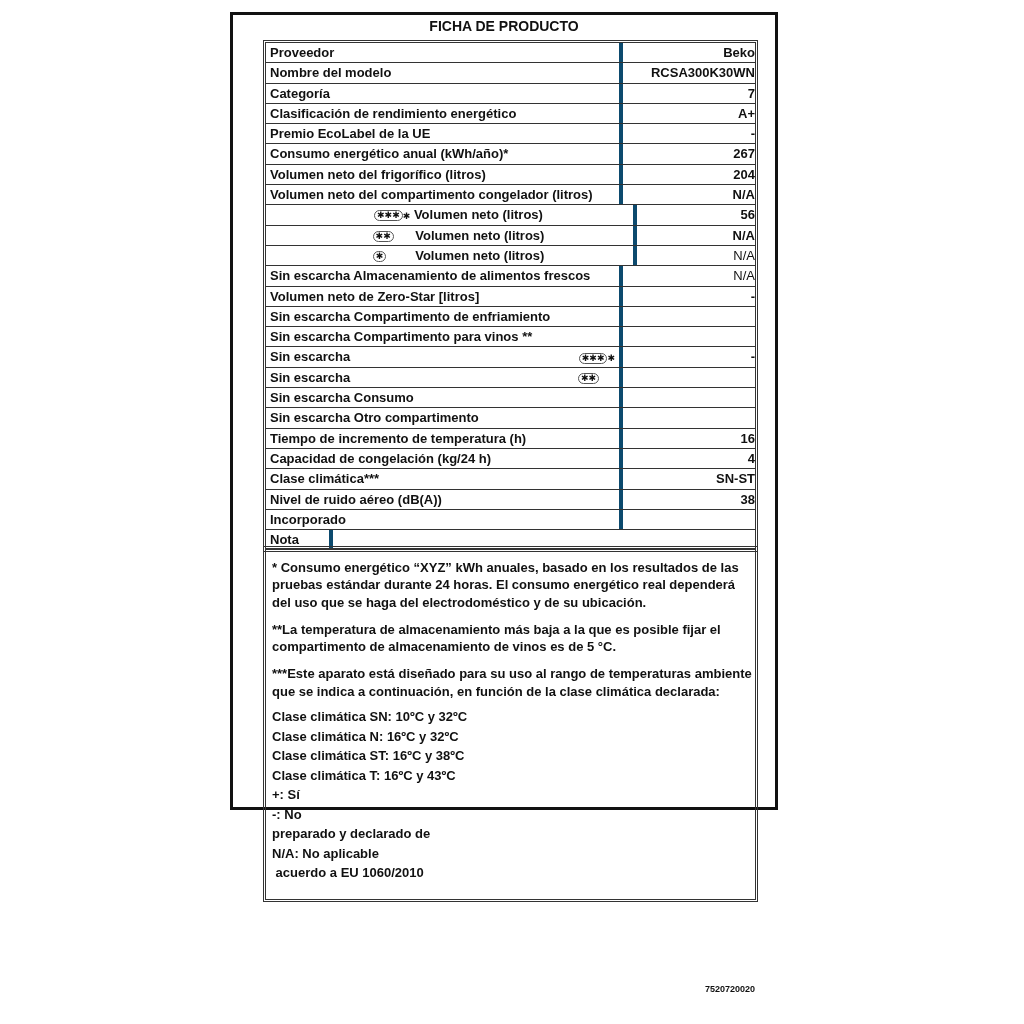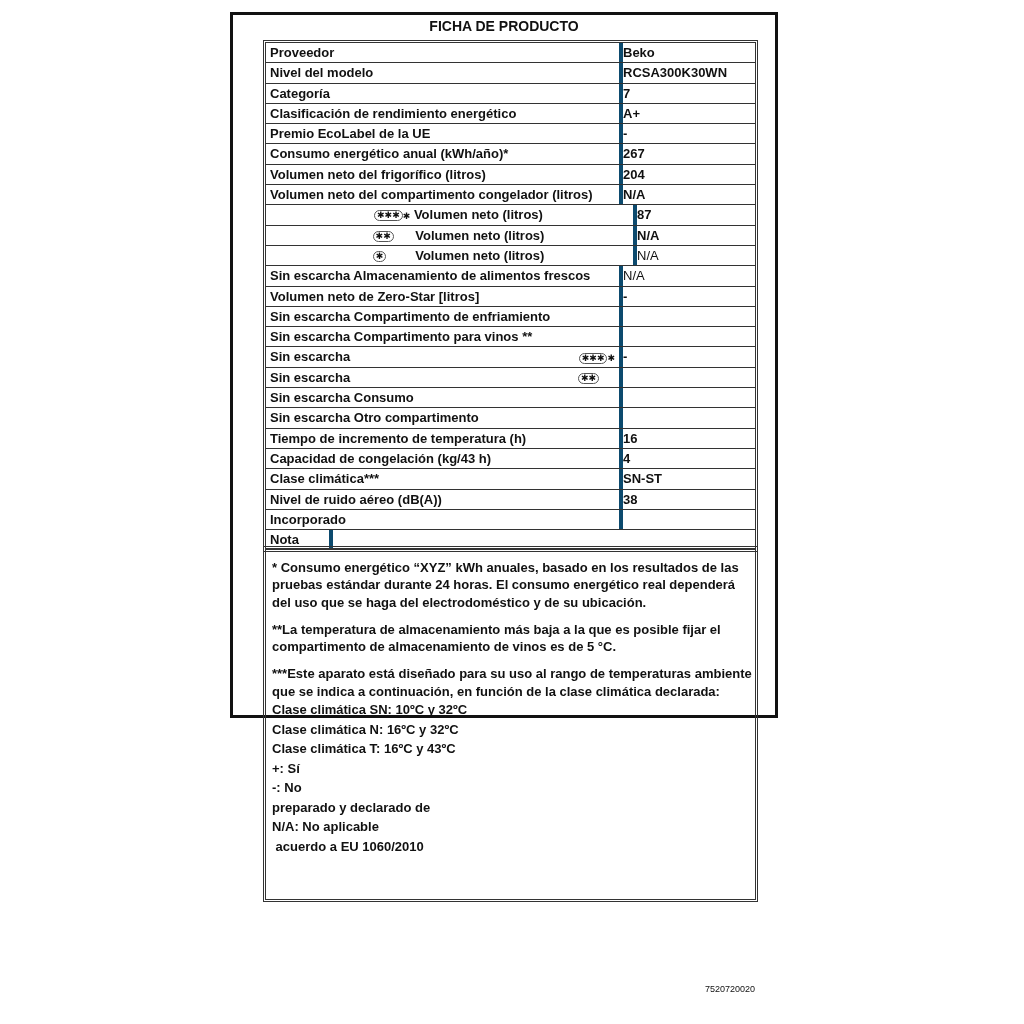--- a/index.html
+++ b/index.html
@@ -1,47 +1,47 @@
 <!DOCTYPE html>
 <html><head>
 <meta charset="utf-8">
 <style>
   html,body{margin:0;padding:0;background:#fff;}
   body{width:1024px;height:1024px;position:relative;font-family:"Liberation Sans",sans-serif;color:#111;}
-  .frame{position:absolute;left:230px;top:12px;width:548px;height:706px;border:3px solid #111;box-sizing:border-box;}
+  .frame{position:absolute;left:230px;top:12px;width:548px;height:798px;border:3px solid #111;box-sizing:border-box;}
   .title{position:absolute;left:0;right:0;top:3px;text-align:center;font-weight:bold;font-size:14px;}
   .tbl{position:absolute;left:263px;top:40px;width:495px;border:3px double #333;box-sizing:border-box;}
   .row{display:flex;height:19.3px;border-bottom:1px solid #333;font-size:13px;font-weight:bold;}
   .row:last-child{border-bottom:none;gap:36px;}
   .lbl{flex:0 0 349px;border-right:4px solid #0c4a6e;padding-left:4px;line-height:19px;white-space:nowrap;overflow:visible;position:relative;}
-  .val{flex:1;text-align:left;line-height:19px;}
+  .val{flex:1;text-align:right;line-height:19px;}
   .val.normal{font-weight:normal;}
   .star{display:inline-block;border:1px solid #555;border-radius:6px;font-size:9px;line-height:9px;padding:0 2px;font-weight:normal;vertical-align:middle;}
   .indent .lbl{padding-left:18px;text-align:center;}
   .nota .lbl{flex:0 0 59px;}
   .notes{position:absolute;left:263px;top:546px;width:495px;height:356px;border:3px double #333;box-sizing:border-box;padding:10px 2px 0 6px;font-size:13px;font-weight:bold;line-height:17.3px;}
   .notes p{margin:0 0 10px 0;}
   .notes .ln{display:block;height:19.5px;line-height:19.5px;}
-  .code{position:absolute;left:705px;top:984px;font-size:9px;font-weight:normal;}
+  .code{position:absolute;left:705px;top:984px;font-size:9px;font-weight:bold;}
   .rstar{position:absolute;right:4px;top:0;}
 </style>
 </head>
 <body>
 
 <div class="frame">
   <div class="title">FICHA DE PRODUCTO</div>
 </div>
 
 <div class="tbl">
   <div class="row">
       <div class="lbl">Proveedor</div>
       <div class="val">Beko</div>
     </div>
   <div class="row">
-      <div class="lbl">Nivel del modelo</div>
+      <div class="lbl">Nombre del modelo</div>
       <div class="val">RCSA300K30WN</div>
     </div>
   <div class="row">
       <div class="lbl">Categoría</div>
       <div class="val">7</div>
     </div>
   <div class="row">
       <div class="lbl">Clasificación de rendimiento energético</div>
       <div class="val">A+</div>
     </div>
@@ -56,21 +56,21 @@
   <div class="row">
       <div class="lbl">Volumen neto del frigorífico (litros)</div>
       <div class="val">204</div>
     </div>
   <div class="row">
       <div class="lbl">Volumen neto del compartimento congelador (litros)</div>
       <div class="val">N/A</div>
     </div>
   <div class="row indent">
       <div class="lbl"><span class="star">✱✱✱</span><span style="font-size:9px;font-weight:normal">✱</span> <span>Volumen neto (litros)</span></div>
-      <div class="val">87</div>
+      <div class="val">56</div>
     </div>
   <div class="row indent">
       <div class="lbl"><span class="star">✱✱</span>&nbsp;&nbsp;&nbsp;&nbsp;&nbsp;&nbsp;<span>Volumen neto (litros)</span></div>
       <div class="val">N/A</div>
     </div>
   <div class="row indent">
       <div class="lbl"><span class="star">✱</span>&nbsp;&nbsp;&nbsp;&nbsp;&nbsp;&nbsp;&nbsp;&nbsp;<span>Volumen neto (litros)</span></div>
       <div class="val normal">N/A</div>
     </div>
   <div class="row">
@@ -103,21 +103,21 @@
     </div>
   <div class="row">
       <div class="lbl">Sin escarcha Otro compartimento</div>
       <div class="val"></div>
     </div>
   <div class="row">
       <div class="lbl">Tiempo de incremento de temperatura (h)</div>
       <div class="val">16</div>
     </div>
   <div class="row">
-      <div class="lbl">Capacidad de congelación (kg/43 h)</div>
+      <div class="lbl">Capacidad de congelación (kg/24 h)</div>
       <div class="val">4</div>
     </div>
   <div class="row">
       <div class="lbl">Clase climática***</div>
       <div class="val">SN-ST</div>
     </div>
   <div class="row">
       <div class="lbl">Nivel de ruido aéreo (dB(A))</div>
       <div class="val">38</div>
     </div>
@@ -127,23 +127,24 @@
     </div>
   <div class="row nota">
       <div class="lbl">Nota</div>
       <div class="val"></div>
     </div>
 </div>
 
 <div class="notes">
   <p>* Consumo energético “XYZ” kWh anuales, basado en los resultados de las pruebas estándar durante 24 horas. El consumo energético real dependerá del uso que se haga del electrodoméstico y de su ubicación.</p>
   <p>**La temperatura de almacenamiento más baja  a la que es posible fijar el compartimento de almacenamiento de vinos es de 5 °C.</p>
-  <p style="margin-bottom:0">***Este aparato está diseñado para su uso al rango de temperaturas ambiente que se indica a continuación, en función de la clase climática declarada:</p>
+  <p style="margin-bottom:7px">***Este aparato está diseñado para su uso al rango de temperaturas ambiente que se indica a continuación, en función de la clase climática declarada:</p>
   <span class="ln">Clase climática SN: 10ºC y 32ºC</span>
   <span class="ln">Clase climática N: 16ºC y 32ºC</span>
+  <span class="ln">Clase climática ST: 16ºC y 38ºC</span>
   <span class="ln">Clase climática T: 16ºC y 43ºC</span>
   <span class="ln">+: Sí</span>
   <span class="ln">-: No</span>
   <span class="ln">preparado y declarado de</span>
   <span class="ln">N/A: No aplicable</span>
   <span class="ln" style="white-space:pre"> acuerdo a EU 1060/2010</span>
 </div>
 
 <div class="code">7520720020</div>
 

